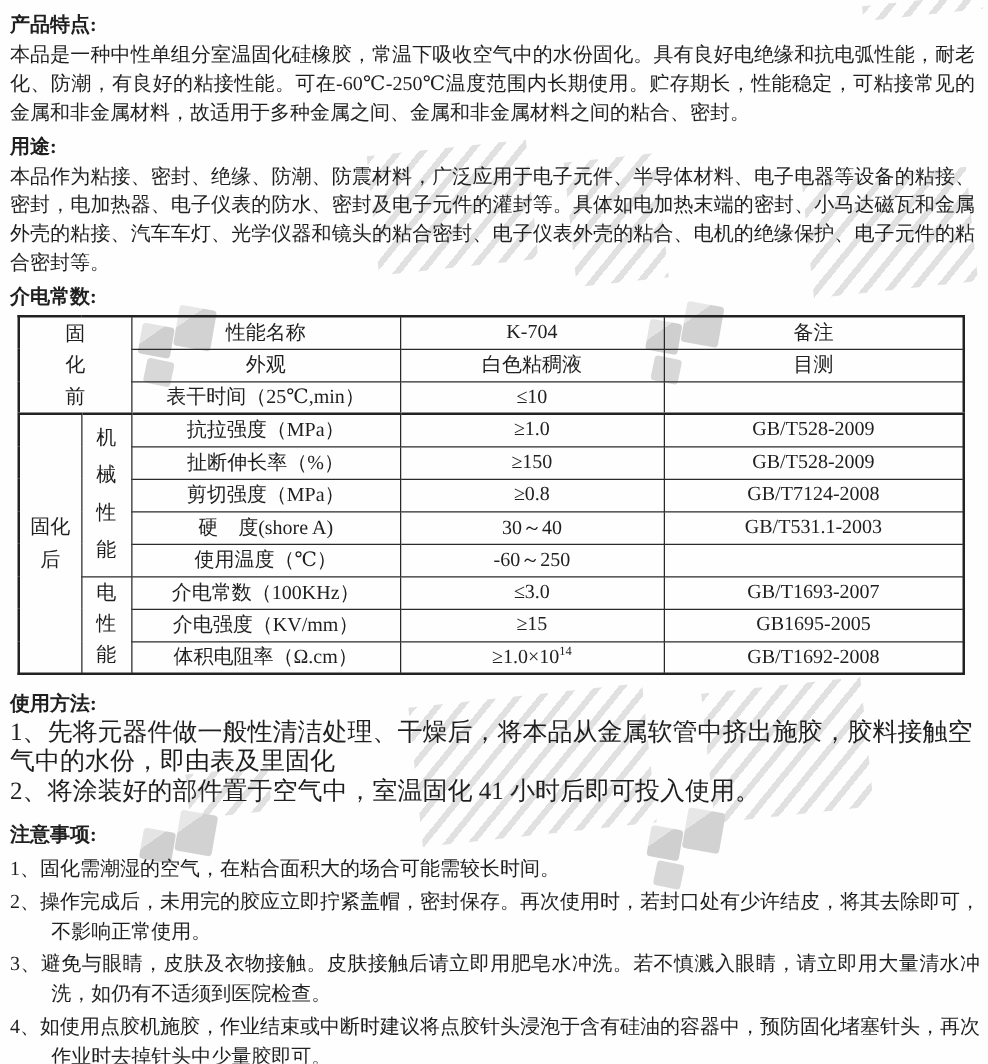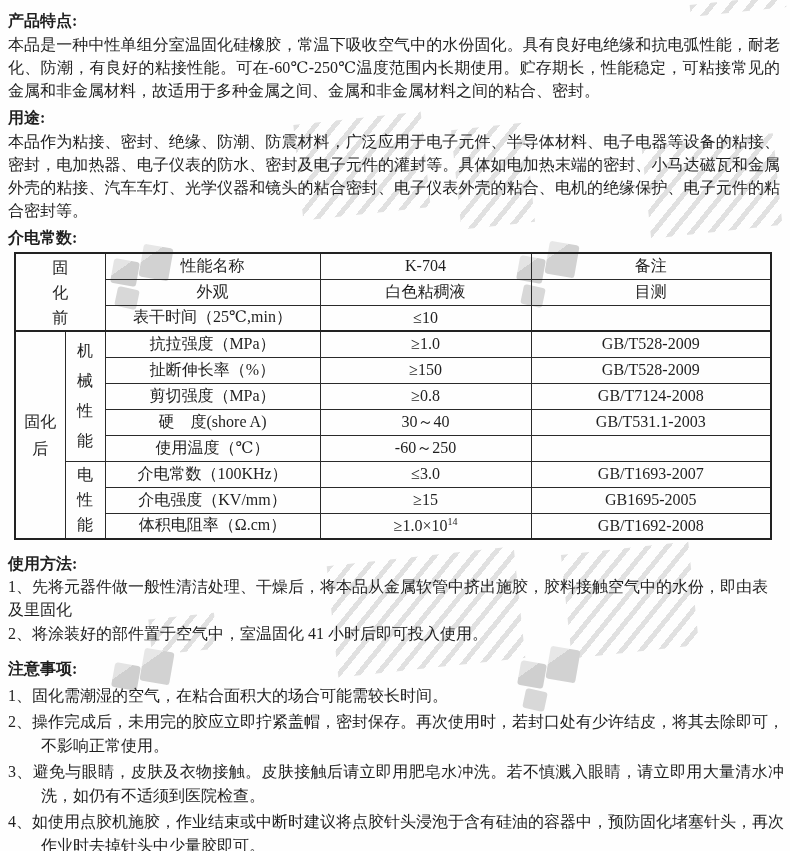--- a/index.html
+++ b/index.html
@@ -52,21 +52,21 @@
   tr.group-sep td { border-top: 2px solid #222; }
   td.vtext { white-space: pre-line; }
   td.v-precure   { line-height: 25px; }
   td.v-postcure  { line-height: 27px; }
   td.v-mech      { line-height: 30px; }
   td.v-elec      { line-height: 25px; }
   td sup { font-size: 10px; }
 
   
   .method-item {
-    font-size: 16px;
+    font-size: 20px;
     line-height: 23px;
     width: 774px;
     margin-bottom: 1px;
   }
   .note-item {
     font-size: 16px;
     line-height: 24px;
     width: 776px;
     padding-left: 33px;
     text-indent: -33px;

